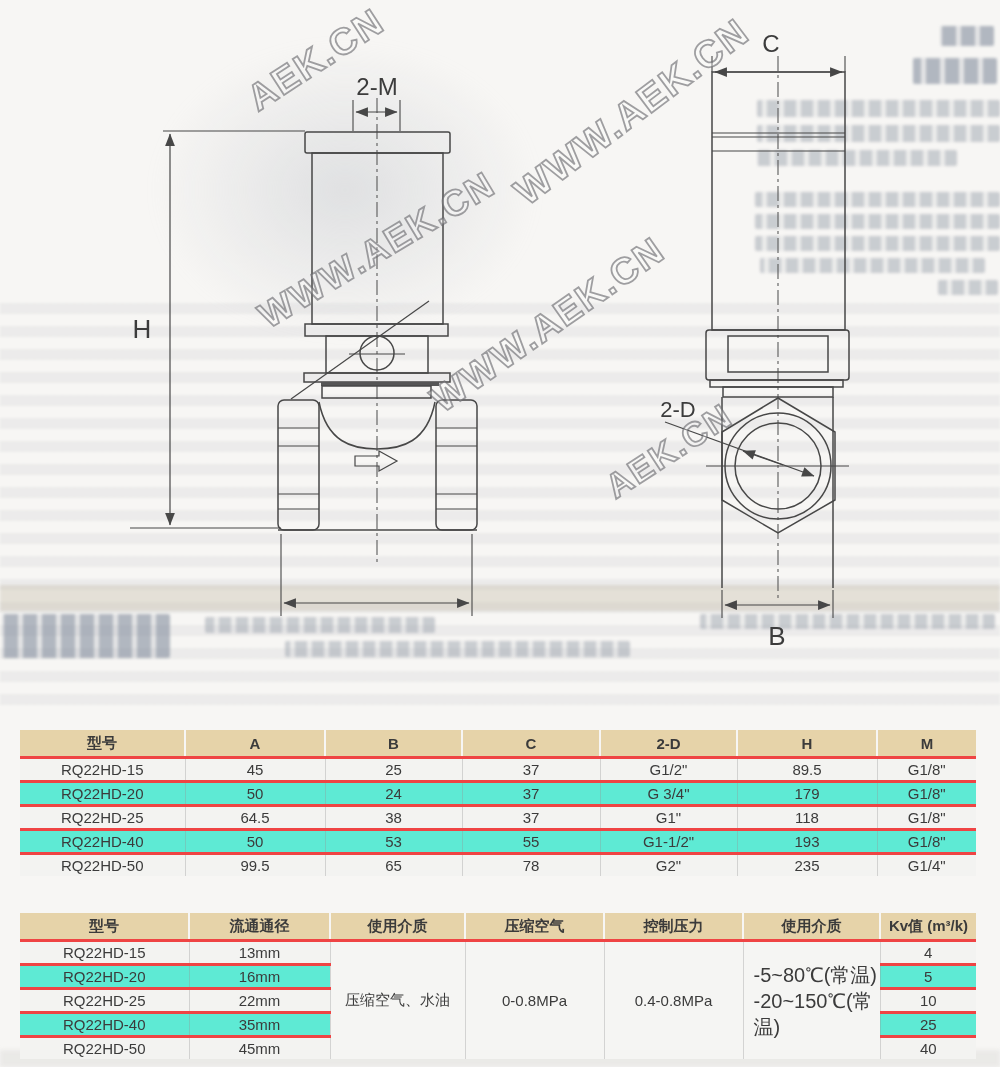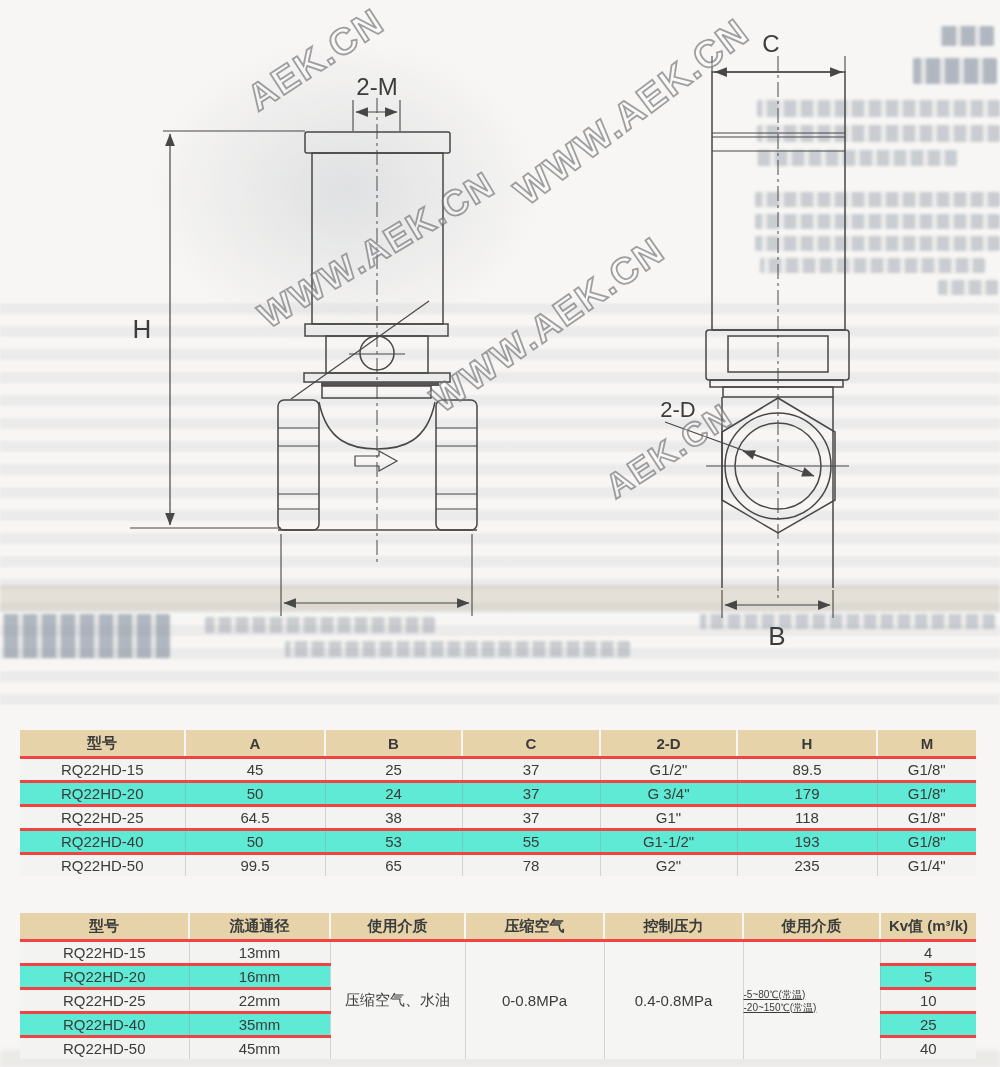--- a/index.html
+++ b/index.html
@@ -33,21 +33,21 @@
   
   .tblwrap{position:absolute;left:20px;width:956px;z-index:4;}
   table{border-collapse:collapse;table-layout:fixed;width:956px;font-size:15px;color:#3b3b3b;margin-top:24px;}
   th{background:#e6d3a9;height:26px;font-weight:700;border-left:2px solid #f7f6f4;padding:0;text-align:center;}
   th:first-child{border-left:none;}
   td{height:21px;padding:0;text-align:center;border-left:1px solid rgba(150,150,148,.35);
      border-top:3px solid #ef4444;background:#f3f3f1;}
   td:first-child{border-left:none;}
   tr.odd td{background:#5eead4;}
   td.merged{background:#f5f5f3 !important;vertical-align:middle;text-align:center;}
-  td.temp{text-align:left;padding-left:0;font-size:10px;line-height:1.3;text-decoration:underline;}
+  td.temp{text-align:left;padding-left:10px;font-size:20px;line-height:1.3;}
 </style>
 </head>
 <body>
 
 <div class="page">
 
   <div class="ghost ghost-blob" style="left:150px;top:40px;width:390px;height:300px;"></div>
   <div class="ghost ghost-band"></div>
   <div class="ghost ghost-headband"></div>
 

